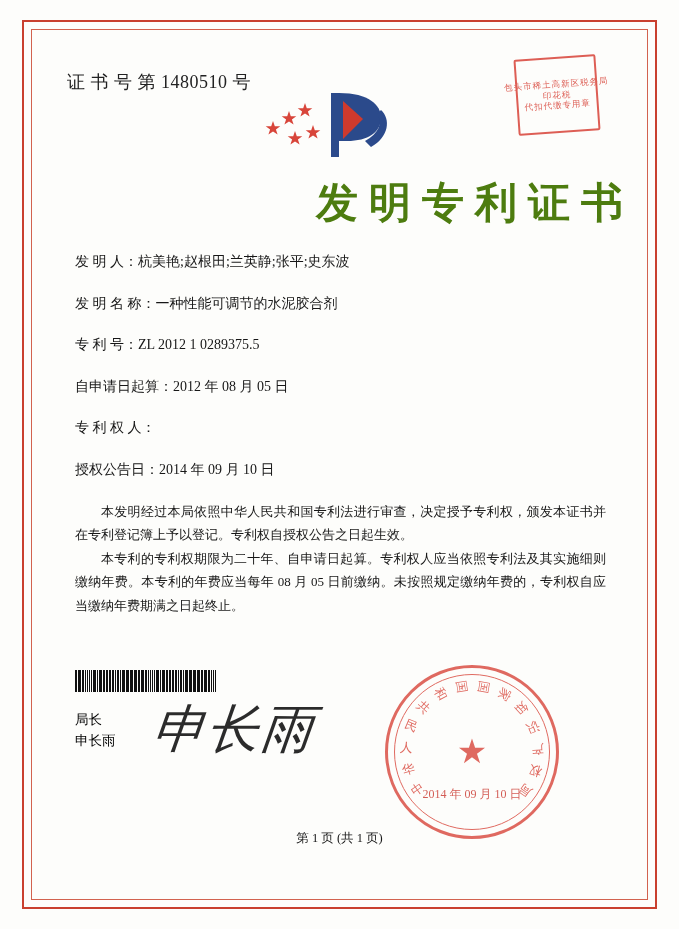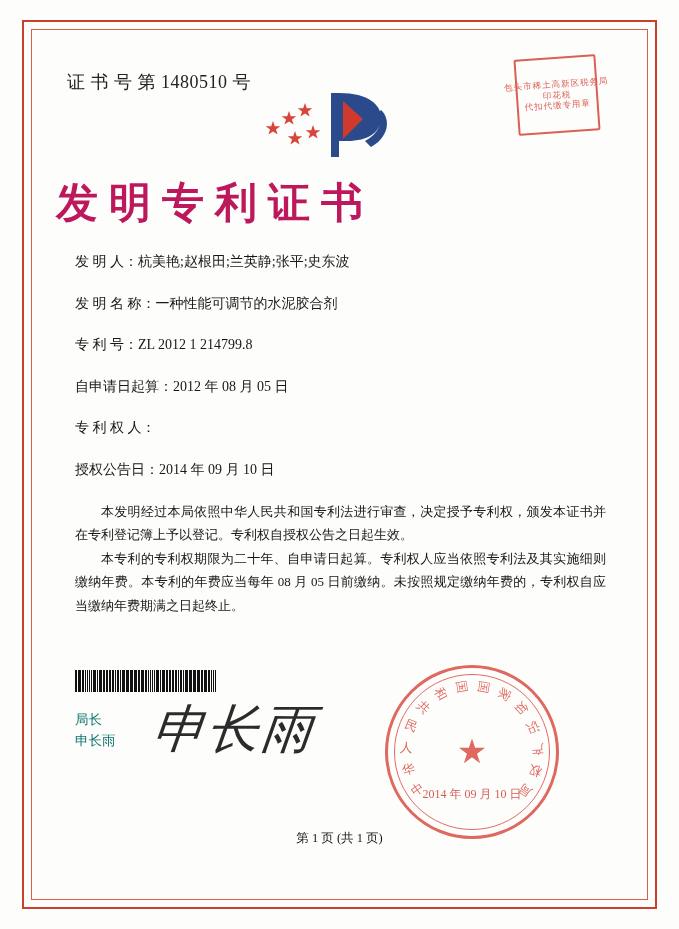--- a/index.html
+++ b/index.html
@@ -99,25 +99,25 @@
     transform: translateX(-50%);
     width: 150px;
     height: 80px;
   }
 
   .main-title {
     position: absolute;
     left: 0;
     right: 0;
     top: 130px;
-    text-align: left;
+    text-align: right;
     font-size: 42px;
     letter-spacing: 11px;
     font-weight: bold;
-    color: #be185d;
+    color: #4d7c0f;
     text-indent: 11px;
     font-family: "DejaVu Serif", serif;
   }
 
   .fields {
     position: absolute;
     left: 30px;
     right: 20px;
     top: 208px;
   }
@@ -166,21 +166,21 @@
     margin-right: 1px;
     vertical-align: top;
   }
 
   .signature-block {
     position: absolute;
     left: 30px;
     top: 665px;
     font-size: 13.5px;
     line-height: 1.55;
-    color: #0f766e;
+    color: #000000;
   }
 
   .handwriting {
     position: absolute;
     left: 108px;
     top: 650px;
     font-size: 52px;
     font-family: "DejaVu Serif", serif;
     font-style: italic;
     color: #1a1a1a;
@@ -294,21 +294,21 @@
       <div class="field-row">
         <span class="field-label">发 明 人：</span>
         <span class="field-value">杭美艳;赵根田;兰英静;张平;史东波</span>
       </div>
       <div class="field-row">
         <span class="field-label">发 明 名 称：</span>
         <span class="field-value">一种性能可调节的水泥胶合剂</span>
       </div>
       <div class="field-row">
         <span class="field-label">专 利 号：</span>
-        <span class="field-value">ZL 2012 1 214799.8</span>
+        <span class="field-value">ZL 2012 1 0289375.5</span>
       </div>
       <div class="field-row">
         <span class="field-label">自申请日起算：</span>
         <span class="field-value">2012 年 08 月 05 日</span>
       </div>
       <div class="field-row">
         <span class="field-label">专 利 权 人：</span>
       </div>
       <div class="field-row">
         <span class="field-label">授权公告日：</span>

